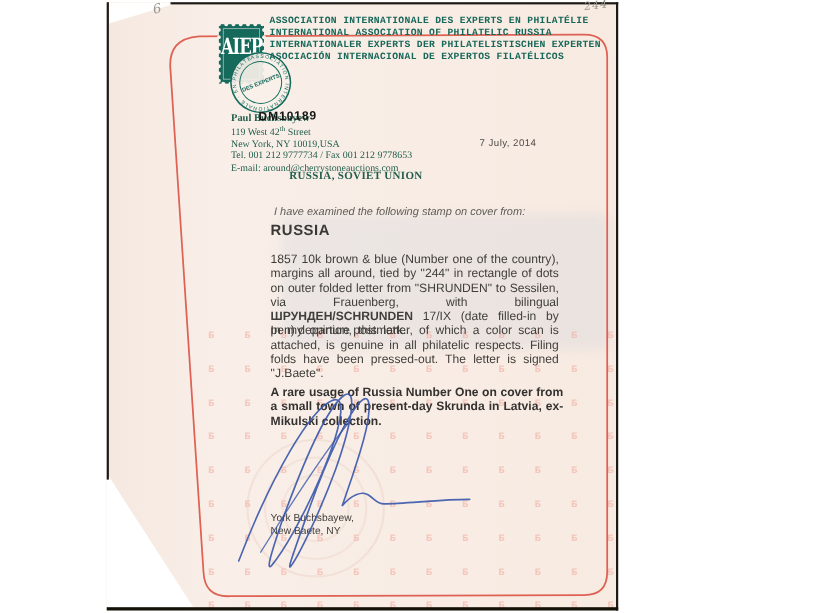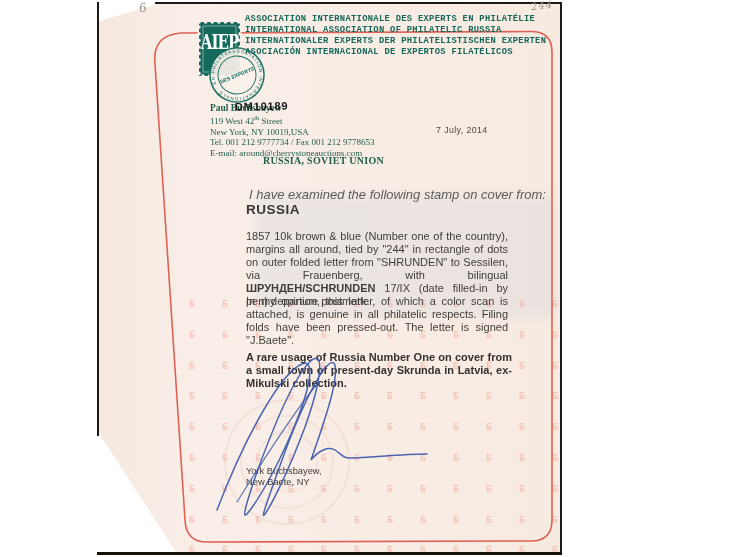--- a/index.html
+++ b/index.html
@@ -36,21 +36,21 @@
   
   .addr{position:absolute;left:113px;top:101px;z-index:30;font-family:"Liberation Serif",serif;
         font-size:9px;line-height:10.4px;color:var(--address_green);}
   .addr .name{font-weight:bold;font-size:9.5px;}
   .certnum{position:absolute;left:138px;top:98px;z-index:32;font-weight:bold;font-size:11px;
            letter-spacing:.8px;color:#161616;transform:rotate(-1deg);}
   .subject{position:absolute;left:122px;top:153px;z-index:30;font-family:"Liberation Serif",serif;
            font-weight:bold;font-size:10px;letter-spacing:.3px;color:var(--address_green);margin-left:44px;}
   .date{position:absolute;left:339px;top:123px;z-index:30;font-size:8.8px;color:#4c4a46;letter-spacing:.4px;}
   
-  .intro{position:absolute;left:152px;top:185px;z-index:30;font-style:italic;font-size:13px;color:#5d5b57;}
+  .intro{position:absolute;left:152px;top:185px;z-index:30;font-style:italic;font-size:10px;color:#5d5b57;}
   .country{position:absolute;left:149px;top:200px;z-index:30;font-weight:bold;font-size:13.5px;
            letter-spacing:.5px;color:#3a3835;}
   .par{position:absolute;left:149px;width:262px;z-index:30;font-size:11px;line-height:12.9px;
        color:#403e3a;text-align:justify;}
   .par.p1{top:228px;}
   .par.p2{top:293px;}
   .par.remark{top:349px;width:266px;font-weight:bold;color:#343230;}
   .signame{position:absolute;left:149px;top:464px;z-index:30;font-size:9.3px;line-height:11px;color:#3f3d39;}
   .footer{position:absolute;left:151px;top:500px;z-index:30;font-weight:bold;font-size:8.4px;
           letter-spacing:.1px;color:#2e2c29;}

